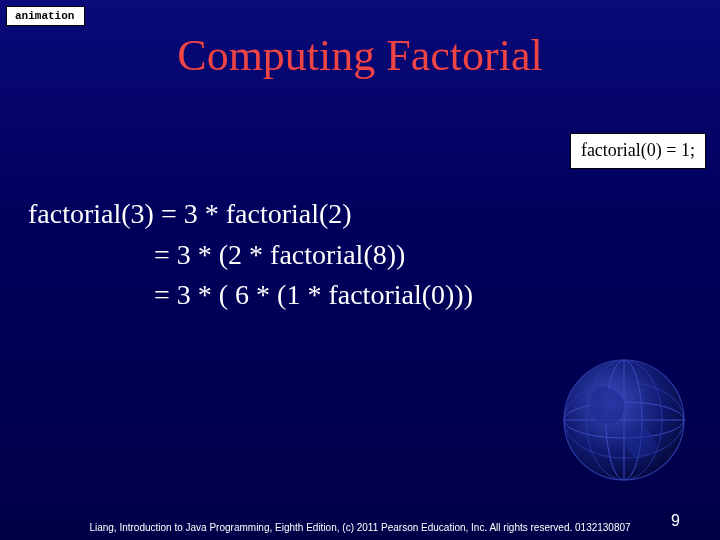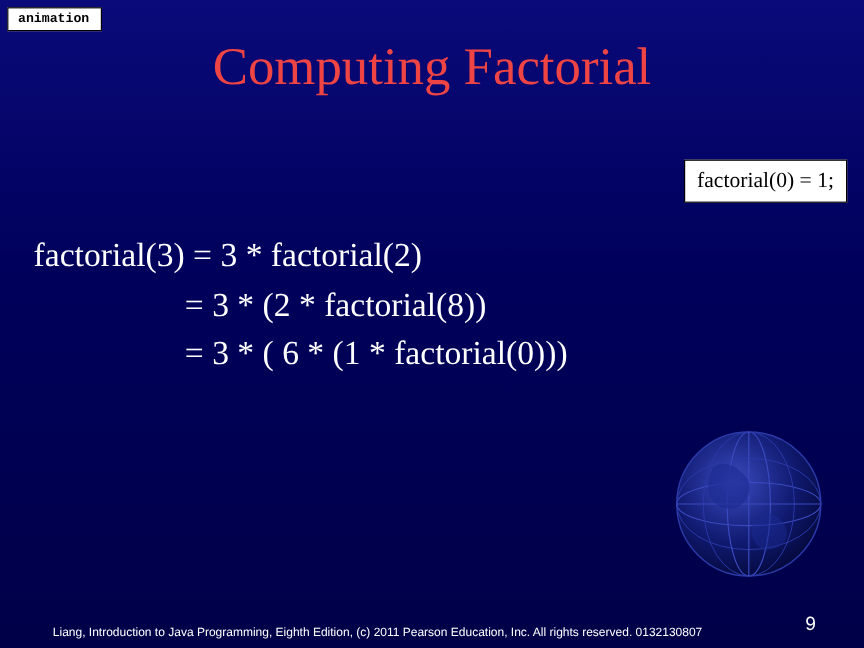--- a/index.html
+++ b/index.html
@@ -59,21 +59,21 @@
     bottom: 50px;
     width: 140px;
     height: 140px;
     pointer-events: none;
   }
   .footer {
     position: absolute;
     bottom: 6px;
     left: 0;
     width: 100%;
-    text-align: left;
+    text-align: center;
     font-family: Arial, Helvetica, sans-serif;
     font-size: 10px;
     color: #fff;
     line-height: 1.25;
     padding: 0 44px;
   }
   .page-number {
     position: absolute;
     right: 40px;
     bottom: 10px;

